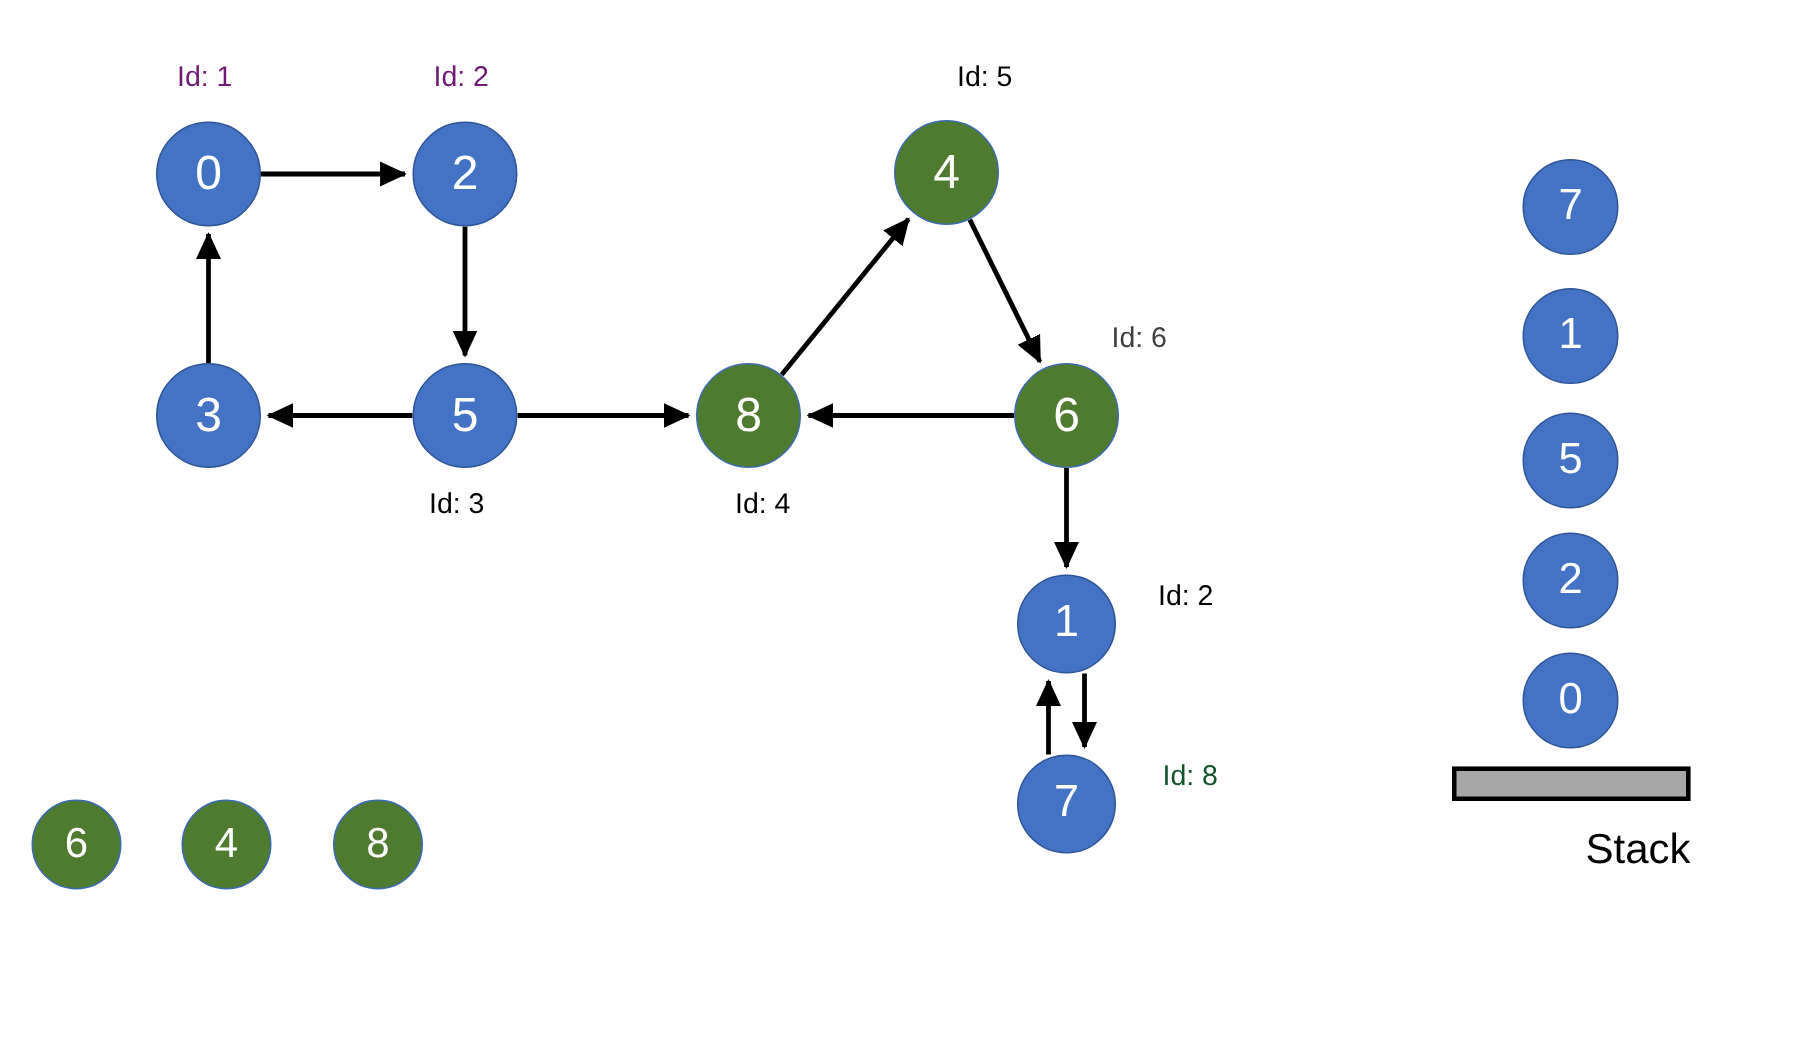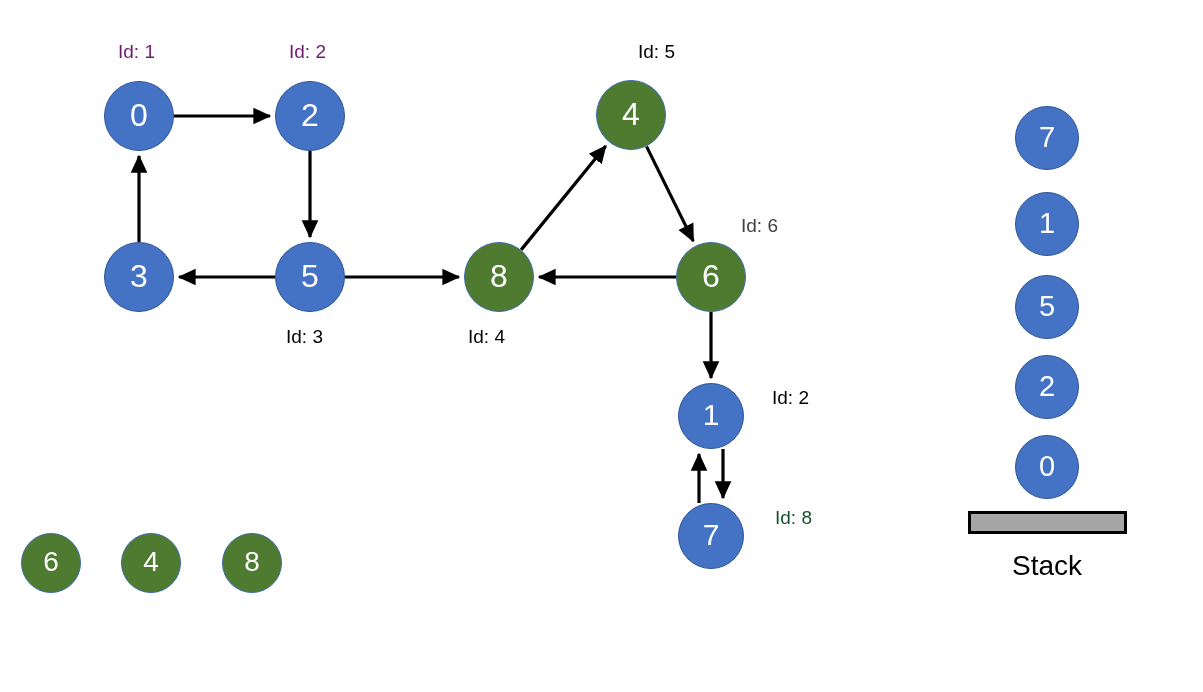--- a/index.html
+++ b/index.html
@@ -67,21 +67,21 @@
     border: 3px solid #000000;
     box-sizing: border-box;
   }
   .stack-caption {
     position: absolute;
     color: #000000;
     font-family: "Liberation Sans", sans-serif;
     font-size: 28px;
     line-height: 1;
     white-space: nowrap;
-    text-align: center;
+    text-align: right;
     user-select: none;
   }
 </style>
 </head>
 <body>
 
 <div id="canvas" style="width: 1203px; height: 692px; background: rgb(255, 255, 255);">
 
   <svg id="edge-layer" viewBox="0 0 1203 692" xmlns="http://www.w3.org/2000/svg">
     <defs>
@@ -132,21 +132,21 @@
       <div class="node blue" style="left: 678px; top: 503px; width: 66px; height: 66px; font-size: 30px; background: rgb(68, 114, 196); border-color: rgb(47, 85, 151); color: rgb(255, 255, 255);">
         <span class="node-label">7</span>
       </div>
     </div>
   <div id="graph-id-labels">
       <div class="id-label" style="left: 118px; top: 42px; color: #701a75;">Id: 1</div>
       <div class="id-label" style="left: 289px; top: 42px; color: #701a75;">Id: 2</div>
       <div class="id-label" style="left: 610px; top: 42px; color: rgb(0, 0, 0); margin-left: 28px;">Id: 5</div>
       <div class="id-label" style="left: 741px; top: 216px; color: #404040;">Id: 6</div>
       <div class="id-label" style="left: 286px; top: 327px; color: rgb(0, 0, 0); text-align: right;">Id: 3</div>
-      <div class="id-label" style="left: 468px; top: 327px; color: rgb(0, 0, 0);">Id: 4</div>
+      <div class="id-label" style="left: 490px; top: 327px; color: rgb(0, 0, 0);">Id: 4</div>
       <div class="id-label" style="left: 772px; top: 388px; color: rgb(0, 0, 0);">Id: 2</div>
       <div class="id-label" style="left: 775px; top: 508px; color: #14532d;">Id: 8</div>
     </div>
   <div id="visited-row">
       <div class="node green" style="left: 21px; top: 533px; width: 60px; height: 60px; font-size: 28px; background: rgb(78, 123, 47); border-color: rgb(61, 107, 176); color: rgb(255, 255, 255);">
         <span class="node-label">6</span>
       </div>
       <div class="node green" style="left: 121px; top: 533px; width: 60px; height: 60px; font-size: 28px; background: rgb(78, 123, 47); border-color: rgb(61, 107, 176); color: rgb(255, 255, 255);">
         <span class="node-label">4</span>
       </div>

